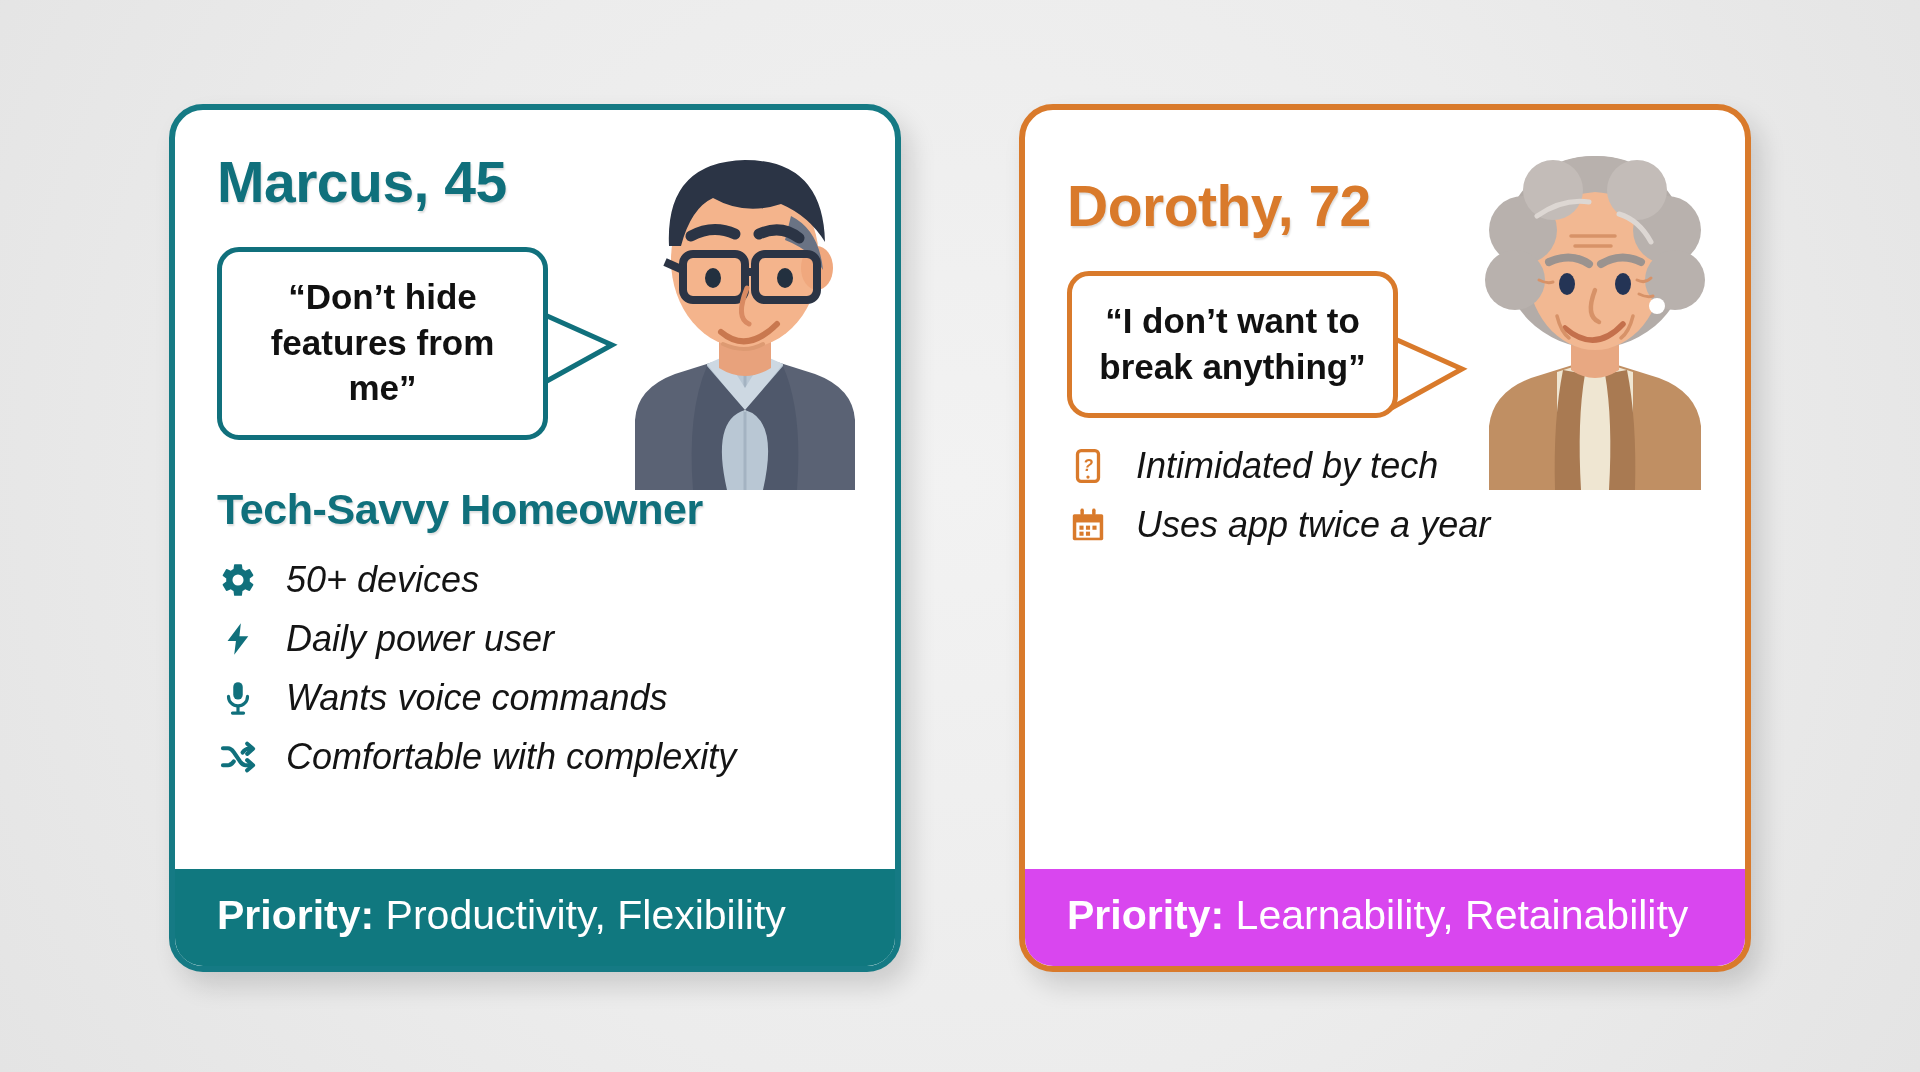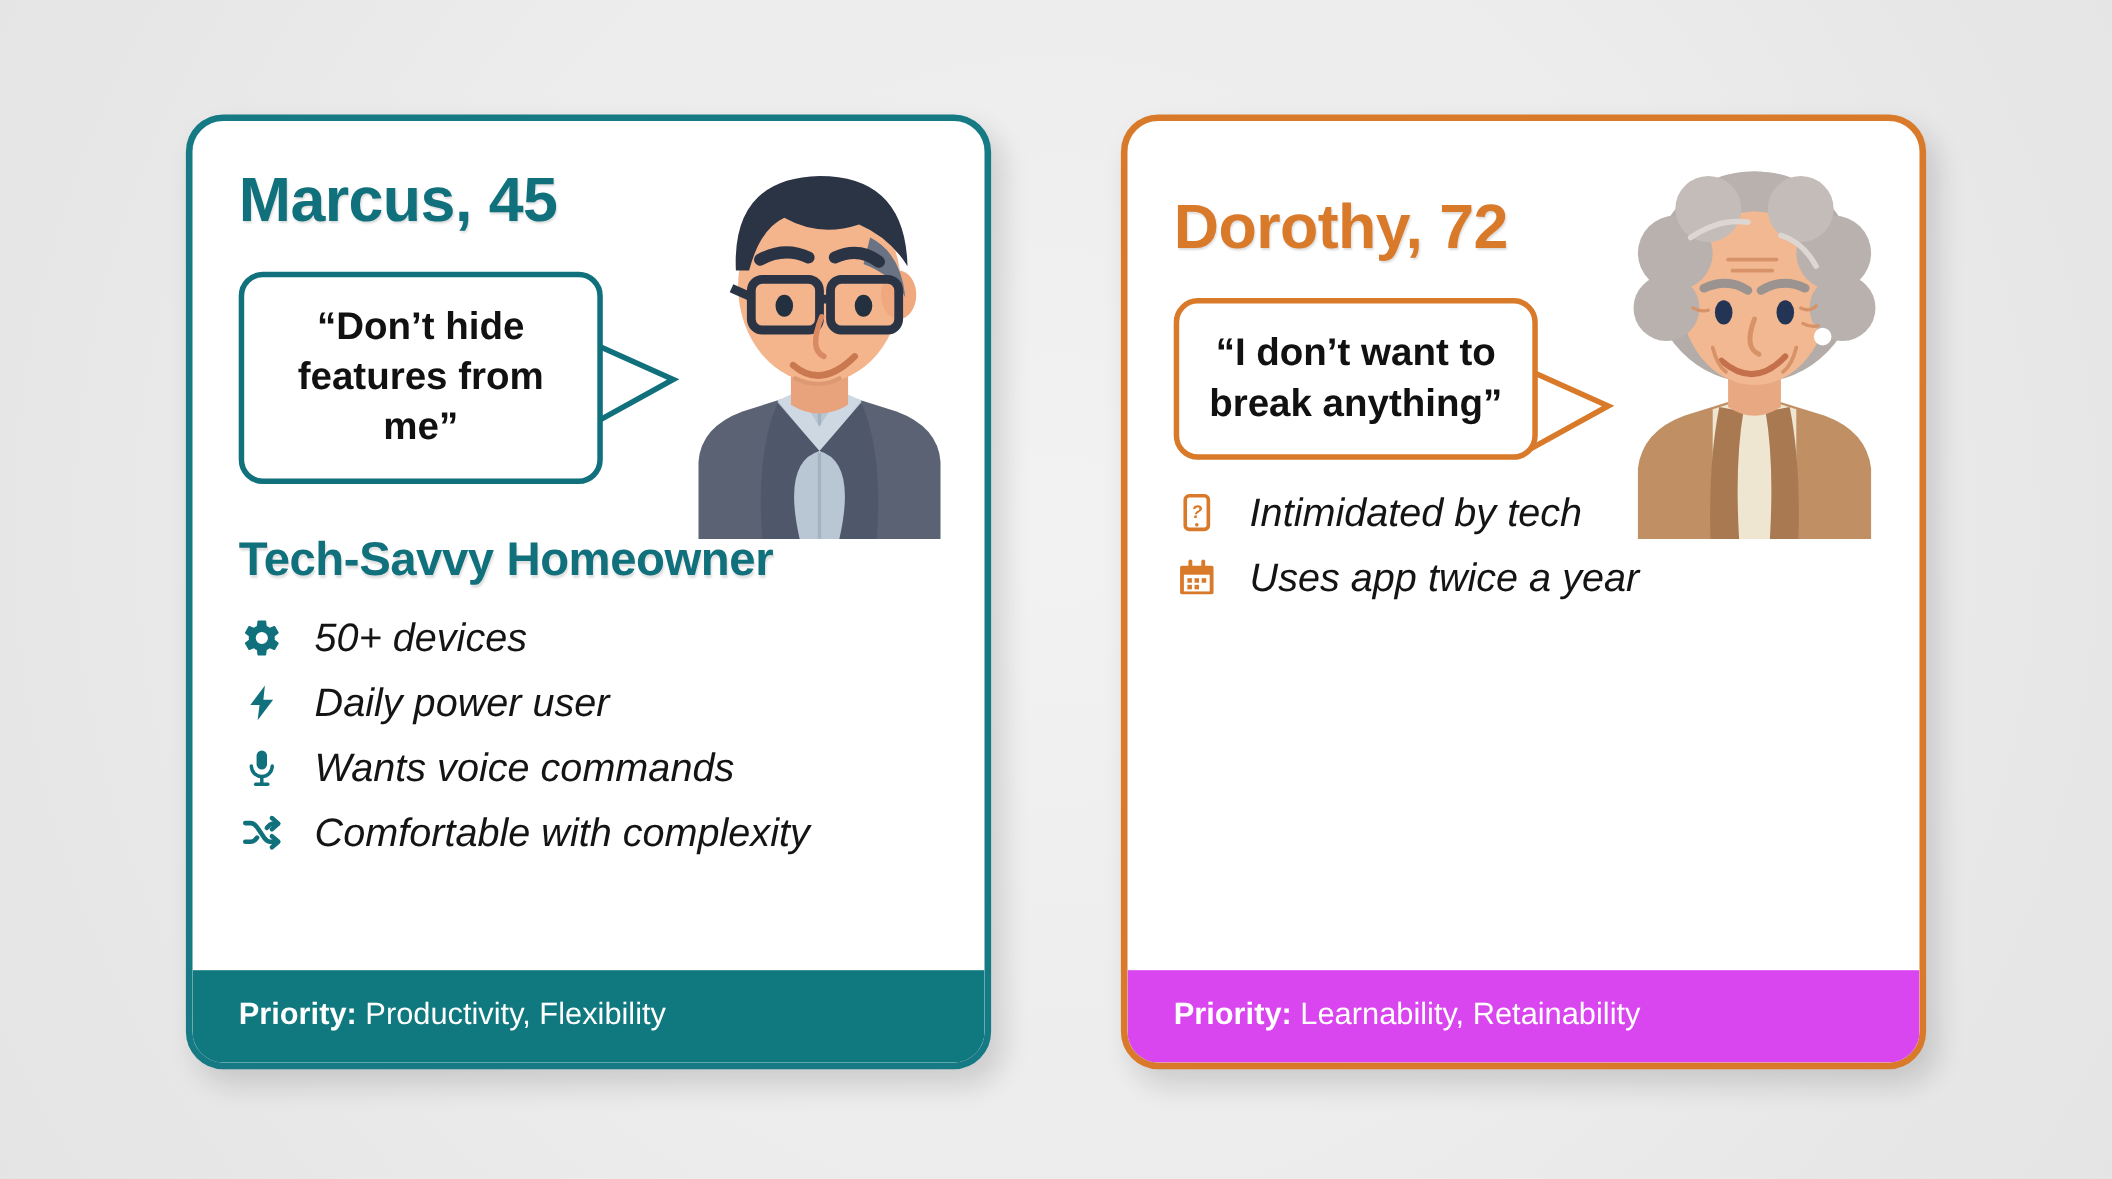--- a/index.html
+++ b/index.html
@@ -154,21 +154,21 @@
     line-height: 1;
     white-space: nowrap;
   }
 
   
   .card-footer {
     flex: 0 0 auto;
     background: #10787f;
     color: #ffffff;
     padding: 26px 42px 30px 42px;
-    font-size: 28px;
+    font-size: 41px;
     line-height: 1;
     white-space: nowrap;
   }
   .orange .card-footer { background: #d946ef; }
   .footer-key { font-weight: 700; }
   .footer-val { font-weight: 400; }
 </style>
 </head>
 <body>
 

